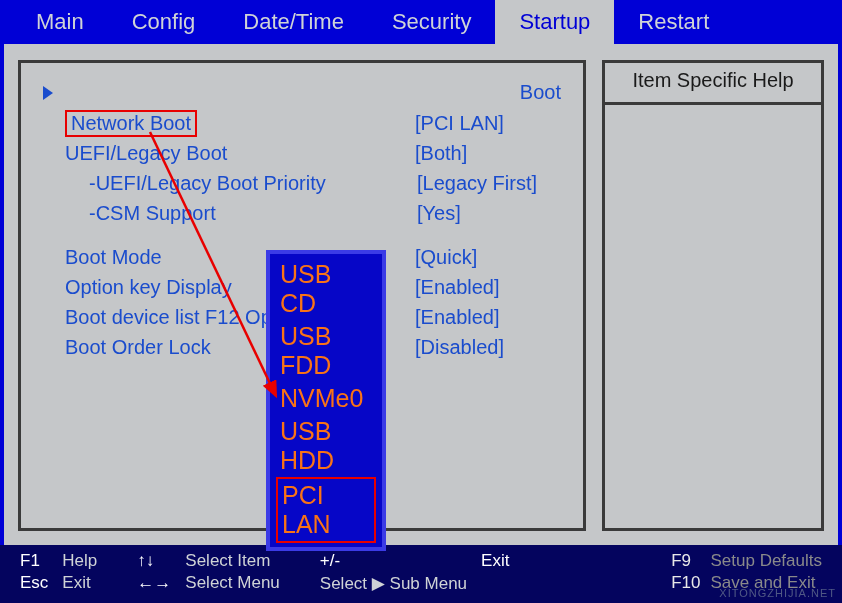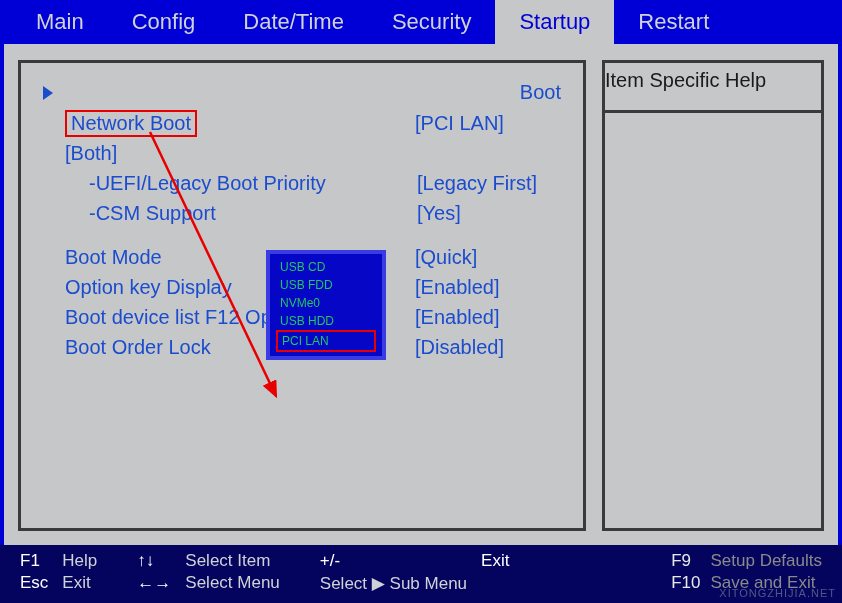--- a/index.html
+++ b/index.html
@@ -8,39 +8,39 @@
 
   
   .tabbar { display: flex; align-items: stretch; height: 44px; background: #0000d6; padding: 0 12px; }
   .tab { color: #cfd3d6; font-size: 22px; display: flex; align-items: center; padding: 0 24px; cursor: pointer; }
   .tab.active { background: #c5c7c9; color: #0000d6; }
 
   
   .panel { position: absolute; left: 4px; top: 44px; right: 4px; bottom: 58px; background: #c5c7c9; }
   .content-box { position: absolute; left: 14px; top: 16px; width: 568px; bottom: 14px; border: 3px solid #3a3a3a; }
   .help-box { position: absolute; left: 598px; top: 16px; right: 14px; bottom: 14px; border: 3px solid #3a3a3a; }
-  .help-title { font-size: 20px; color: #1a1a1a; border-bottom: 3px solid #3a3a3a; padding: 6px 0 18px 0; }
+  .help-title { text-align: center; font-size: 20px; color: #1a1a1a; border-bottom: 3px solid #3a3a3a; padding: 6px 0 10px 0; }
 
   
   .settings { padding: 18px 22px; font-size: 20px; color: #1a4ccd; }
   .row { position: relative; height: 30px; display: flex; align-items: center; gap: 30px; }
   .label-col { width: 320px; }
   .value-col { color: #1a4ccd; }
   .boot-header { display: flex; align-items: center; gap: 22px; margin-bottom: 4px; justify-content: space-between; }
   .tri { width: 0; height: 0; border-top: 7px solid transparent; border-bottom: 7px solid transparent; border-left: 10px solid #1a4ccd; }
   .indent1 { padding-left: 22px; }
   .indent2 { padding-left: 46px; }
   .spacer { height: 14px; }
 
   
   .hl-red { border: 2px solid #e80000; display: inline-block; padding: 0 4px; }
 
   
   .dropdown { position: absolute; left: 262px; top: 206px; width: 120px; background: #0606c7; border: 4px solid #3b3be6; padding: 4px 6px; z-index: 10; }
-  .dd-item { color: #22c55e; font-size: 12px; padding: 2px 4px; }
+  .dd-item { color: #f97316; font-size: 25px; padding: 2px 4px; }
   .dd-item.sel { border: 2px solid #e80000; }
 
   
   .arrow-overlay { position: absolute; left: 0; top: 0; width: 100%; height: 100%; pointer-events: none; z-index: 11; }
 
   
   .legend { position: absolute; left: 0; right: 0; bottom: 0; height: 58px; background: #04045e; color: #cfd3d6; font-size: 17px; display: flex; align-items: flex-start; padding: 6px 20px 0 20px; }
   .lg-col { display: grid; grid-template-columns: auto auto; column-gap: 14px; row-gap: 2px; margin-right: 40px; }
   .lg-col .k { color: #ffffff; }
   .lg-right { margin-left: auto; display: grid; grid-template-columns: auto auto; column-gap: 10px; row-gap: 2px; }
@@ -69,20 +69,21 @@
       <div class="boot-header">
         <span class="tri"></span>
         <span>Boot</span>
       </div>
 
       <div class="row indent1">
         <span class="label-col"><span class="hl-red">Network Boot</span></span>
         <span class="value-col">[PCI LAN]</span>
       </div>
       <div class="row indent1">
+        <span class="label-col">UEFI/Legacy Boot</span>
         <span class="value-col">[Both]</span>
       </div>
       <div class="row indent2">
         <span class="label-col" style="width:298px">-UEFI/Legacy Boot Priority</span>
         <span class="value-col">[Legacy First]</span>
       </div>
       <div class="row indent2">
         <span class="label-col" style="width:298px">-CSM Support</span>
         <span class="value-col">[Yes]</span>
       </div>

